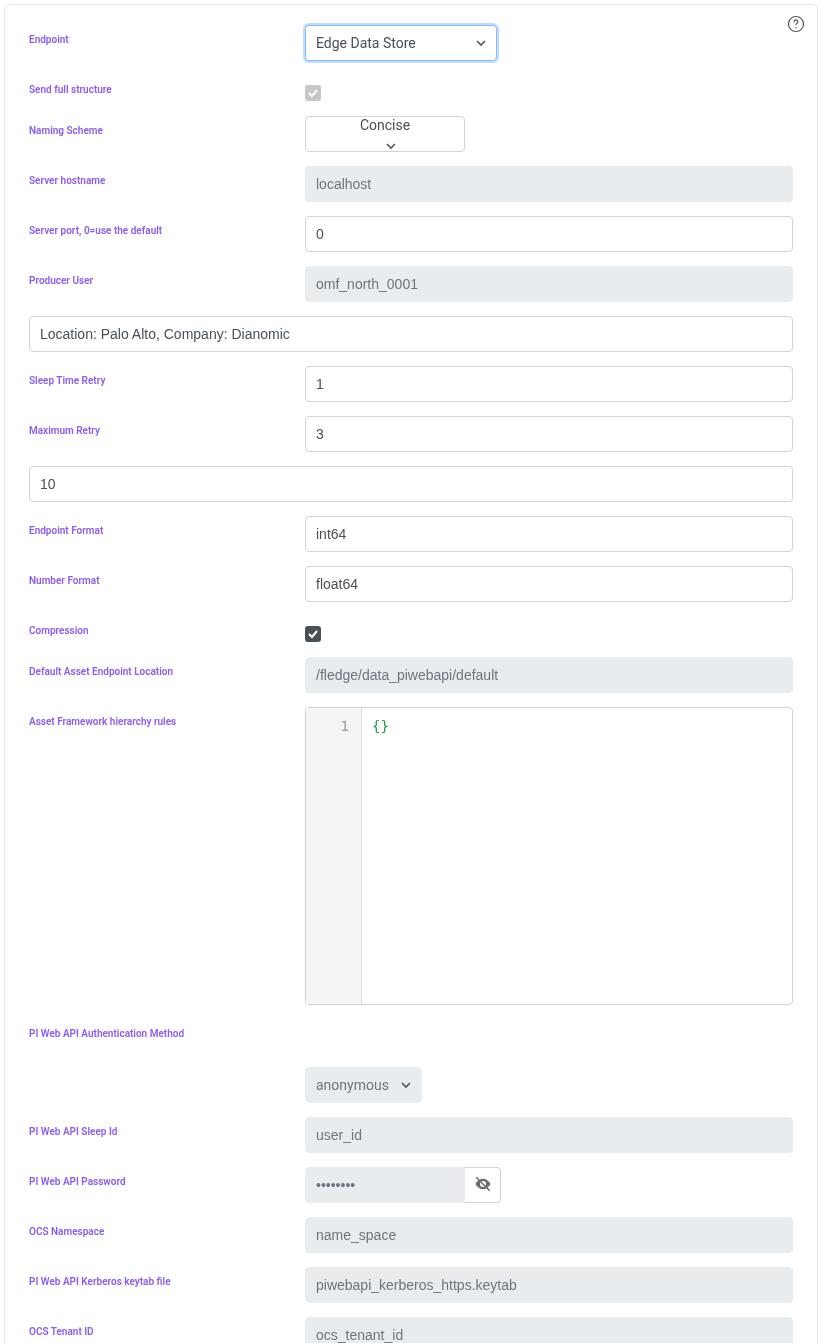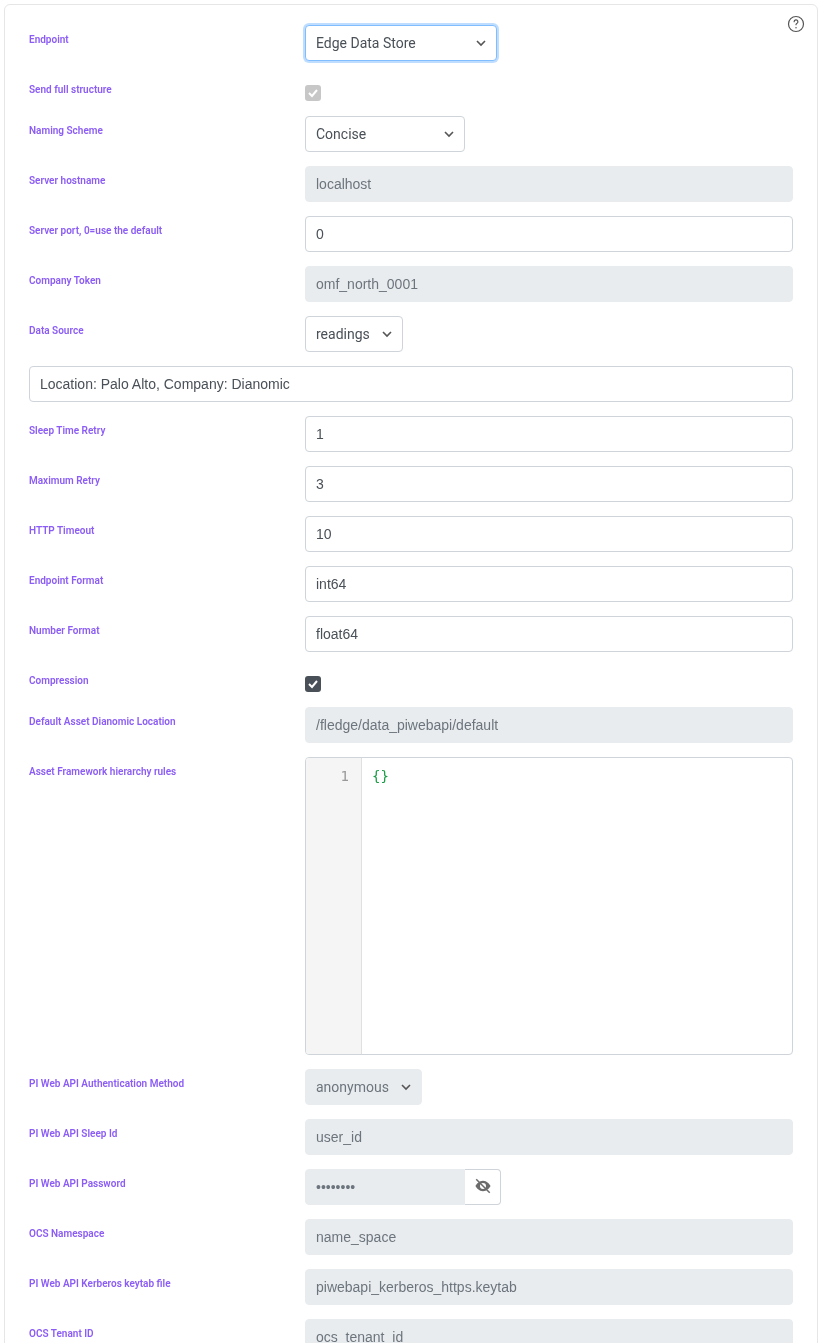--- a/index.html
+++ b/index.html
@@ -77,20 +77,21 @@
   }
   .select.focused {
     border-color: #80bdff;
     box-shadow: 0 0 0 2px rgba(0,123,255,.25);
   }
   .select.disabled {
     background: #e9ecef;
     color: #6c757d;
     border-color: #e9ecef;
     cursor: default;
+    margin-top: 48px;
   }
   .select.small { min-width: 80px; }
   .chev {
     width: 10px; height: 10px;
     display: inline-block;
     margin-left: 12px;
   }
   .chev svg { width: 10px; height: 10px; display: block; }
   .chev path { stroke: #555; stroke-width: 1.6; fill: none; }
   .checkbox {
@@ -194,21 +195,21 @@
         <svg viewBox="0 0 12 12">
             <path d="M2 6 L5 9 L10 3"></path>
           </svg>
       </div>
     </div>
   </div>
 
   <div class="row">
     <div class="label-col">Naming Scheme</div>
     <div class="field-col">
-      <div class="select" style="min-width:160px;">
+      <div class="select" style="min-width:160px;flex-direction:column;">
         <span>Concise</span>
         <span class="chev">
             <svg viewBox="0 0 10 10">
               <path d="M1 3 L5 7 L9 3"></path>
             </svg>
           </span>
       </div>
     </div>
   </div>
 
@@ -220,39 +221,26 @@
   </div>
 
   <div class="row">
     <div class="label-col">Server port, 0=use the default</div>
     <div class="field-col full">
       <input class="input-text" value="0" style="">
     </div>
   </div>
 
   <div class="row">
-    <div class="label-col">Company Token</div>
+    <div class="label-col">Producer User</div>
     <div class="field-col full">
       <input class="input-text disabled" disabled="" value="omf_north_0001" style="">
     </div>
   </div>
 
-  <div class="row">
-    <div class="label-col">Data Source</div>
-    <div class="field-col">
-      <div class="select small">
-        <span>readings</span>
-        <span class="chev">
-            <svg viewBox="0 0 10 10">
-              <path d="M1 3 L5 7 L9 3"></path>
-            </svg>
-          </span>
-      </div>
-    </div>
-  </div>
 
   <div class="row">
     <div class="field-col full">
       <input class="input-text" value="Location: Palo Alto, Company: Dianomic" style="">
     </div>
   </div>
 
   <div class="row">
     <div class="label-col">Sleep Time Retry</div>
     <div class="field-col full">
@@ -261,21 +249,20 @@
   </div>
 
   <div class="row">
     <div class="label-col">Maximum Retry</div>
     <div class="field-col full">
       <input class="input-text" value="3" style="">
     </div>
   </div>
 
   <div class="row">
-    <div class="label-col">HTTP Timeout</div>
     <div class="field-col full">
       <input class="input-text" value="10" style="">
     </div>
   </div>
 
   <div class="row">
     <div class="label-col">Endpoint Format</div>
     <div class="field-col full">
       <input class="input-text" value="int64" style="">
     </div>
@@ -293,21 +280,21 @@
     <div class="field-col">
       <div class="checkbox checked enabled">
         <svg viewBox="0 0 12 12">
             <path d="M2 6 L5 9 L10 3"></path>
           </svg>
       </div>
     </div>
   </div>
 
   <div class="row">
-    <div class="label-col">Default Asset Dianomic Location</div>
+    <div class="label-col">Default Asset Endpoint Location</div>
     <div class="field-col full">
       <input class="input-text disabled" disabled="" value="/fledge/data_piwebapi/default" style="">
     </div>
   </div>
 
   <div class="row">
     <div class="label-col">Asset Framework hierarchy rules</div>
     <div class="field-col full">
       <div class="code-editor">
         <div class="gutter">

